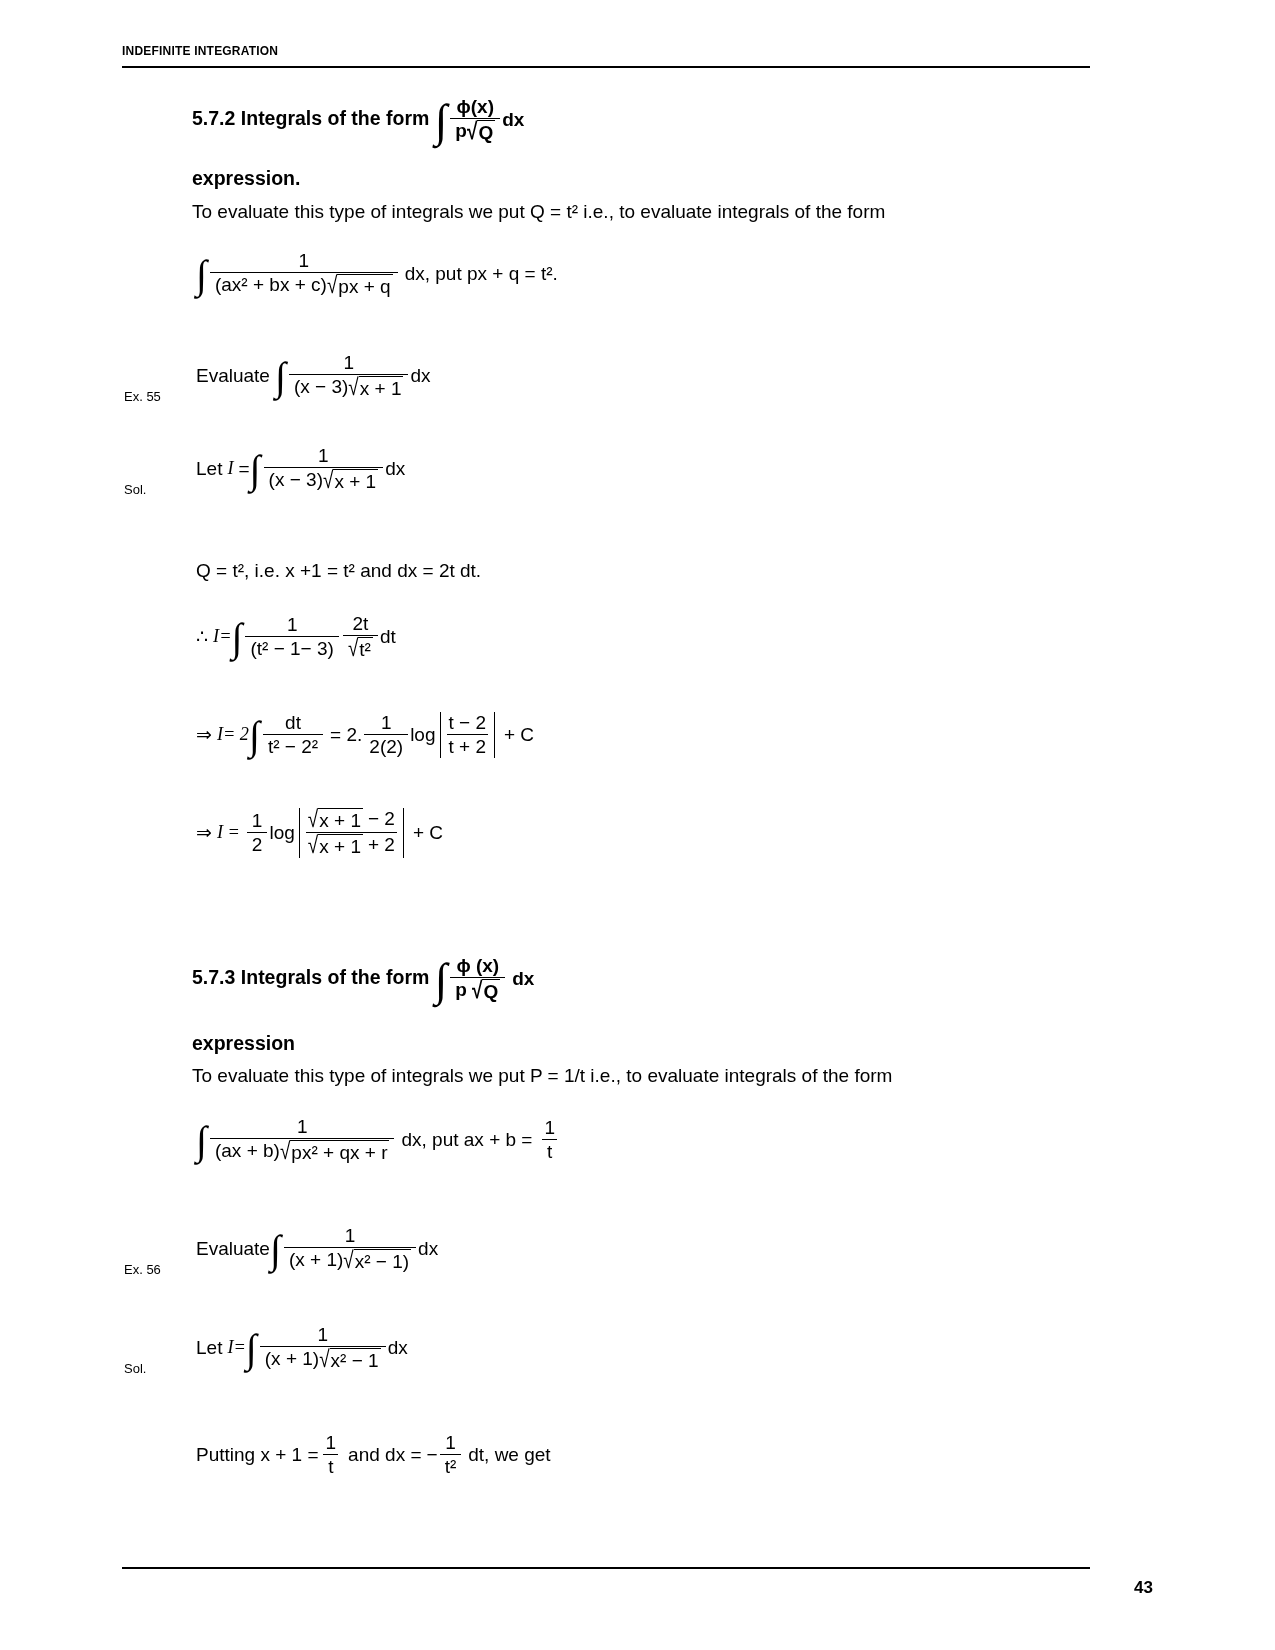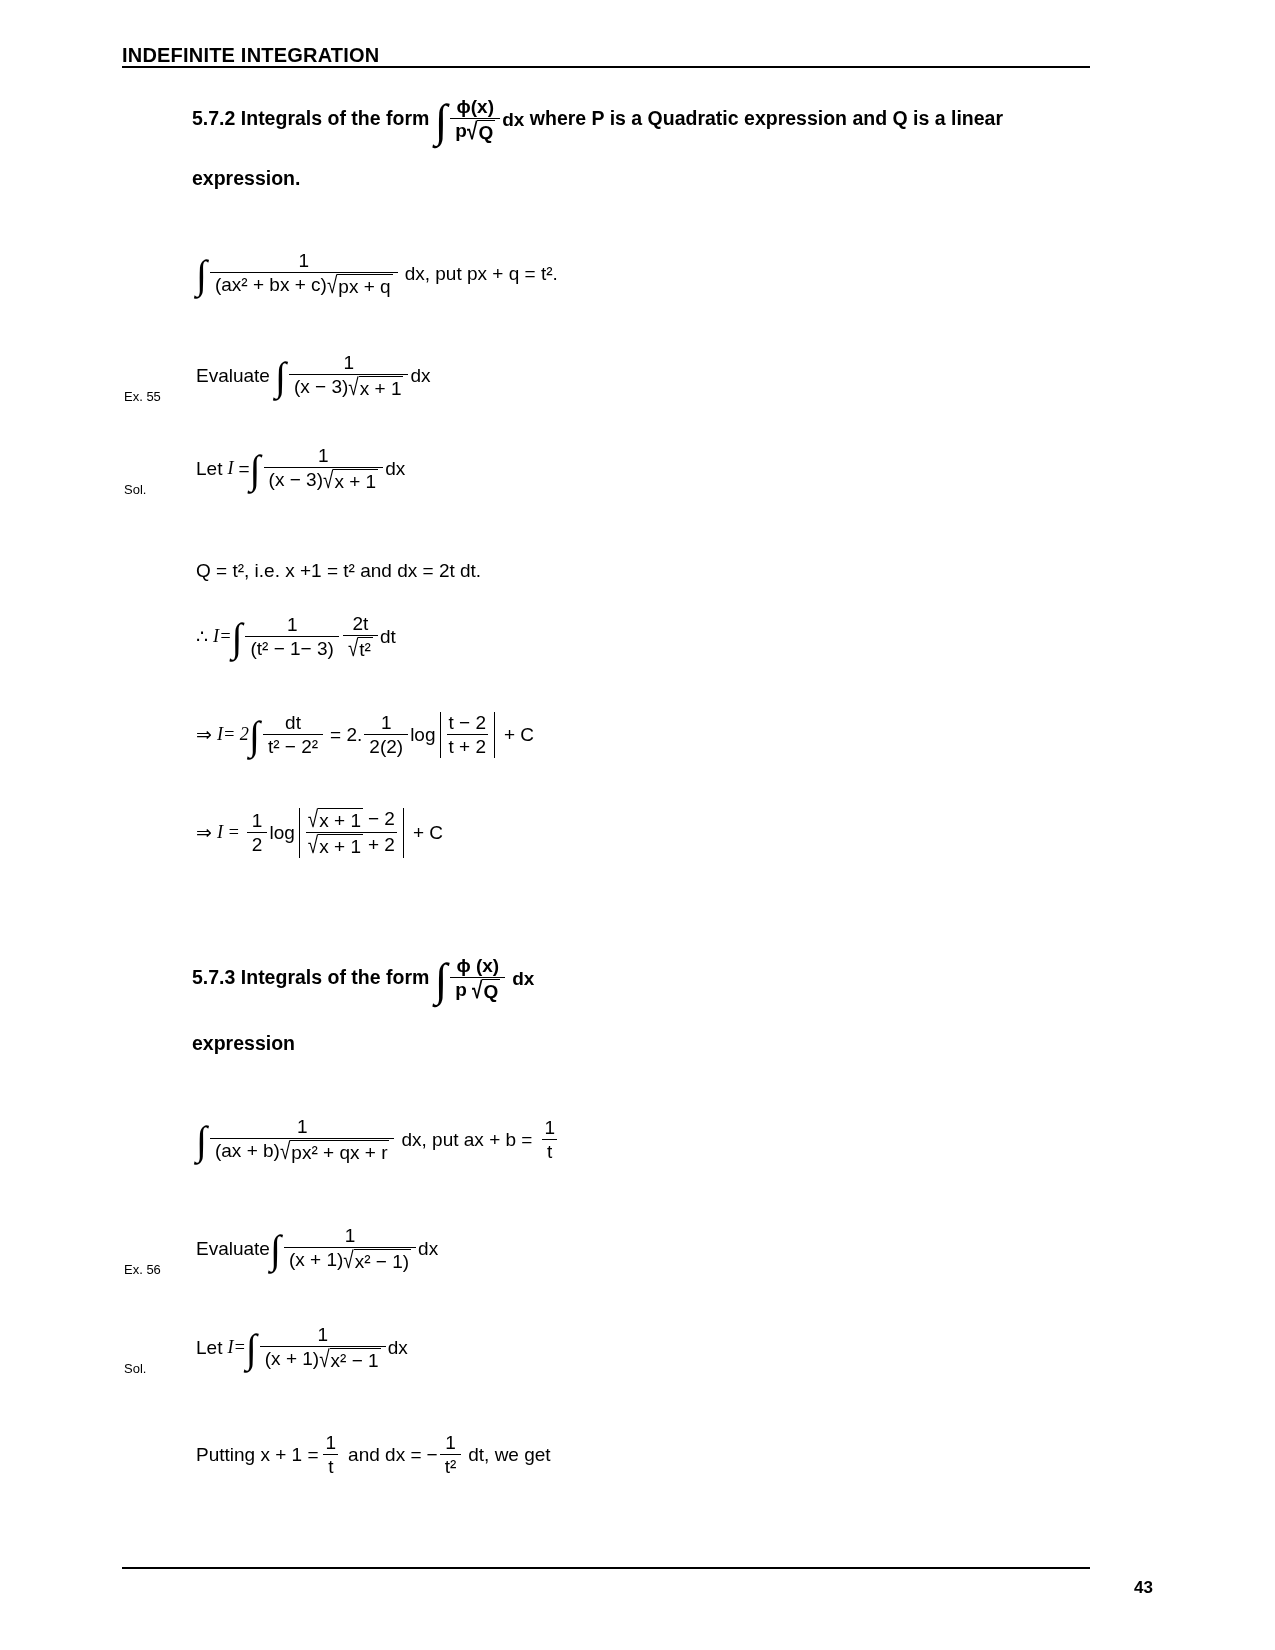--- a/index.html
+++ b/index.html
@@ -18,21 +18,21 @@
     margin: 0 auto;
     background: #ffffff;
     overflow: hidden;
   }
 
   
   .running-head {
     position: absolute;
     left: 122px;
     top: 44px;
-    font-size: 20px;
+    font-size: 12px;
     font-weight: bold;
     letter-spacing: 0.2px;
   }
   .rule-top {
     position: absolute;
     left: 122px;
     top: 66px;
     width: 968px;
     height: 0;
     border-top: 2.4px solid #000;
@@ -169,25 +169,25 @@
         <span class="num">ϕ(x)</span>
         <span class="den">
           <span>p</span><span class="rad">
               <span class="radsym">√</span>
               <span class="radbody">Q</span>
             </span>
         </span>
       </span>
       <span>dx</span>
     </span>
-    <span>where P is a Quadratic expression and Q is a  linear</span>
   </div>
 
   <div class="blk sec-head" style="left:192px; top:165px;">expression.</div>
 
+  <div class="blk body-text justify" style="left:192px; top:198px; width:898px;">To evaluate this type of integrals we put Q = t² i.e., to evaluate integrals of the form</div>
 
   <div class="blk" style="left:196px; top:250px;">
     <span class="math">
       <span class="intsign">∫</span>
       <span class="frac">
         <span class="num">1</span>
         <span class="den">
           <span>(ax² + bx + c)</span><span class="rad">
               <span class="radsym">√</span>
               <span class="radbody">px + q</span>
@@ -344,20 +344,21 @@
             </span>
         </span>
       </span>
       <span class="spacer-sm"></span>
       <span>dx</span>
     </span>
   </div>
 
   <div class="blk sec-head" style="left:192px; top:1030px;">expression</div>
 
+  <div class="blk body-text justify" style="left:192px; top:1062px; width:898px;">To evaluate this type of integrals we put P = 1/t i.e., to evaluate integrals of the form</div>
 
   <div class="blk" style="left:196px; top:1116px;">
     <span class="math">
       <span class="intsign">∫</span>
       <span class="frac">
         <span class="num">1</span>
         <span class="den">
           <span>(ax + b)</span><span class="rad">
               <span class="radsym">√</span>
               <span class="radbody">px² + qx + r</span>

